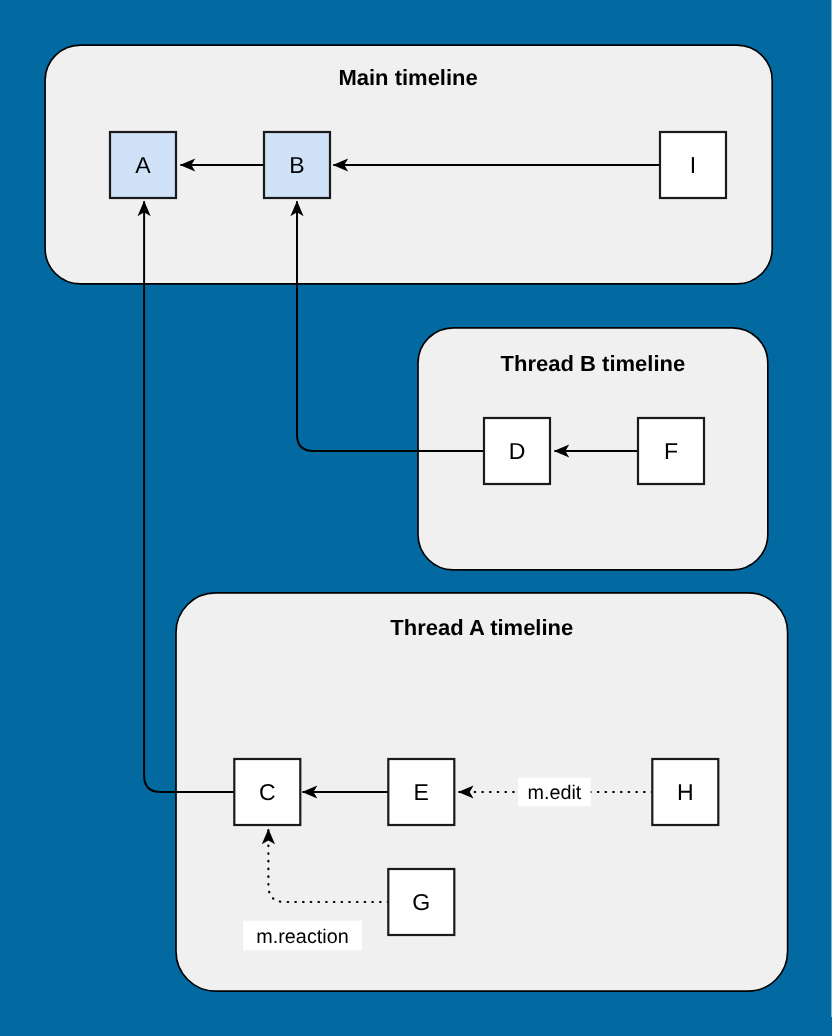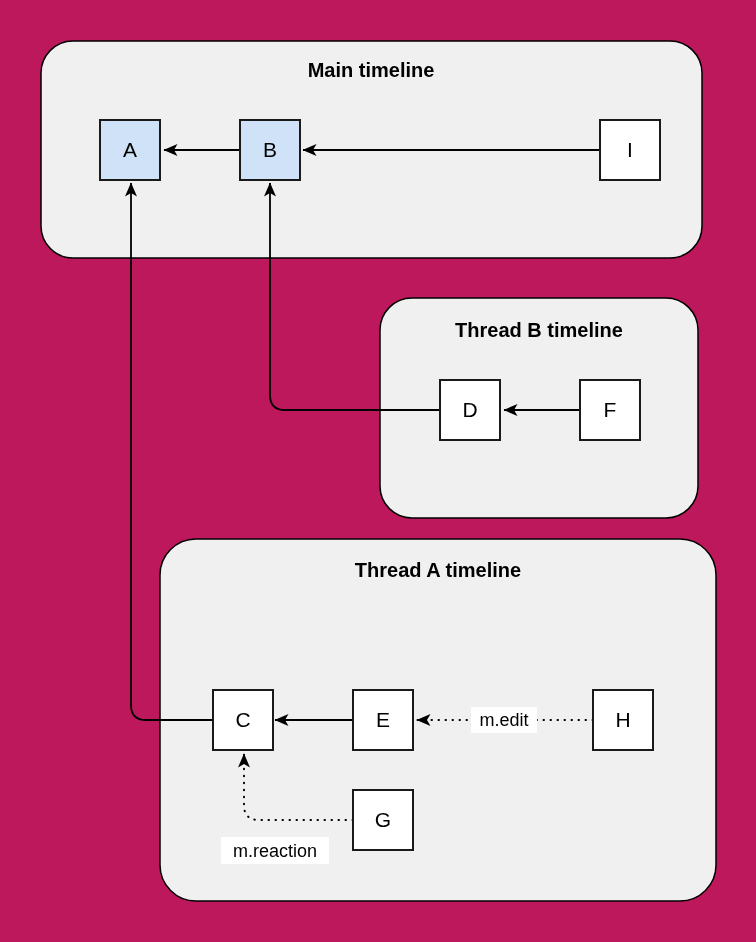--- a/index.html
+++ b/index.html
@@ -5,21 +5,21 @@
   html, body {
     margin: 0;
     padding: 0;
     background: #ffffff;
     font-family: "Liberation Sans", sans-serif;
   }
   .stage {
     position: relative;
     width: 756px;
     height: 942px;
-    background: #be185d;
+    background: #0369a1;
   }
   svg { display: block; }
 
   .container-rect {
     stroke: #000000;
     stroke-width: 1.5;
   }
   .node-rect {
     stroke: #1a1a1a;
     stroke-width: 2;

